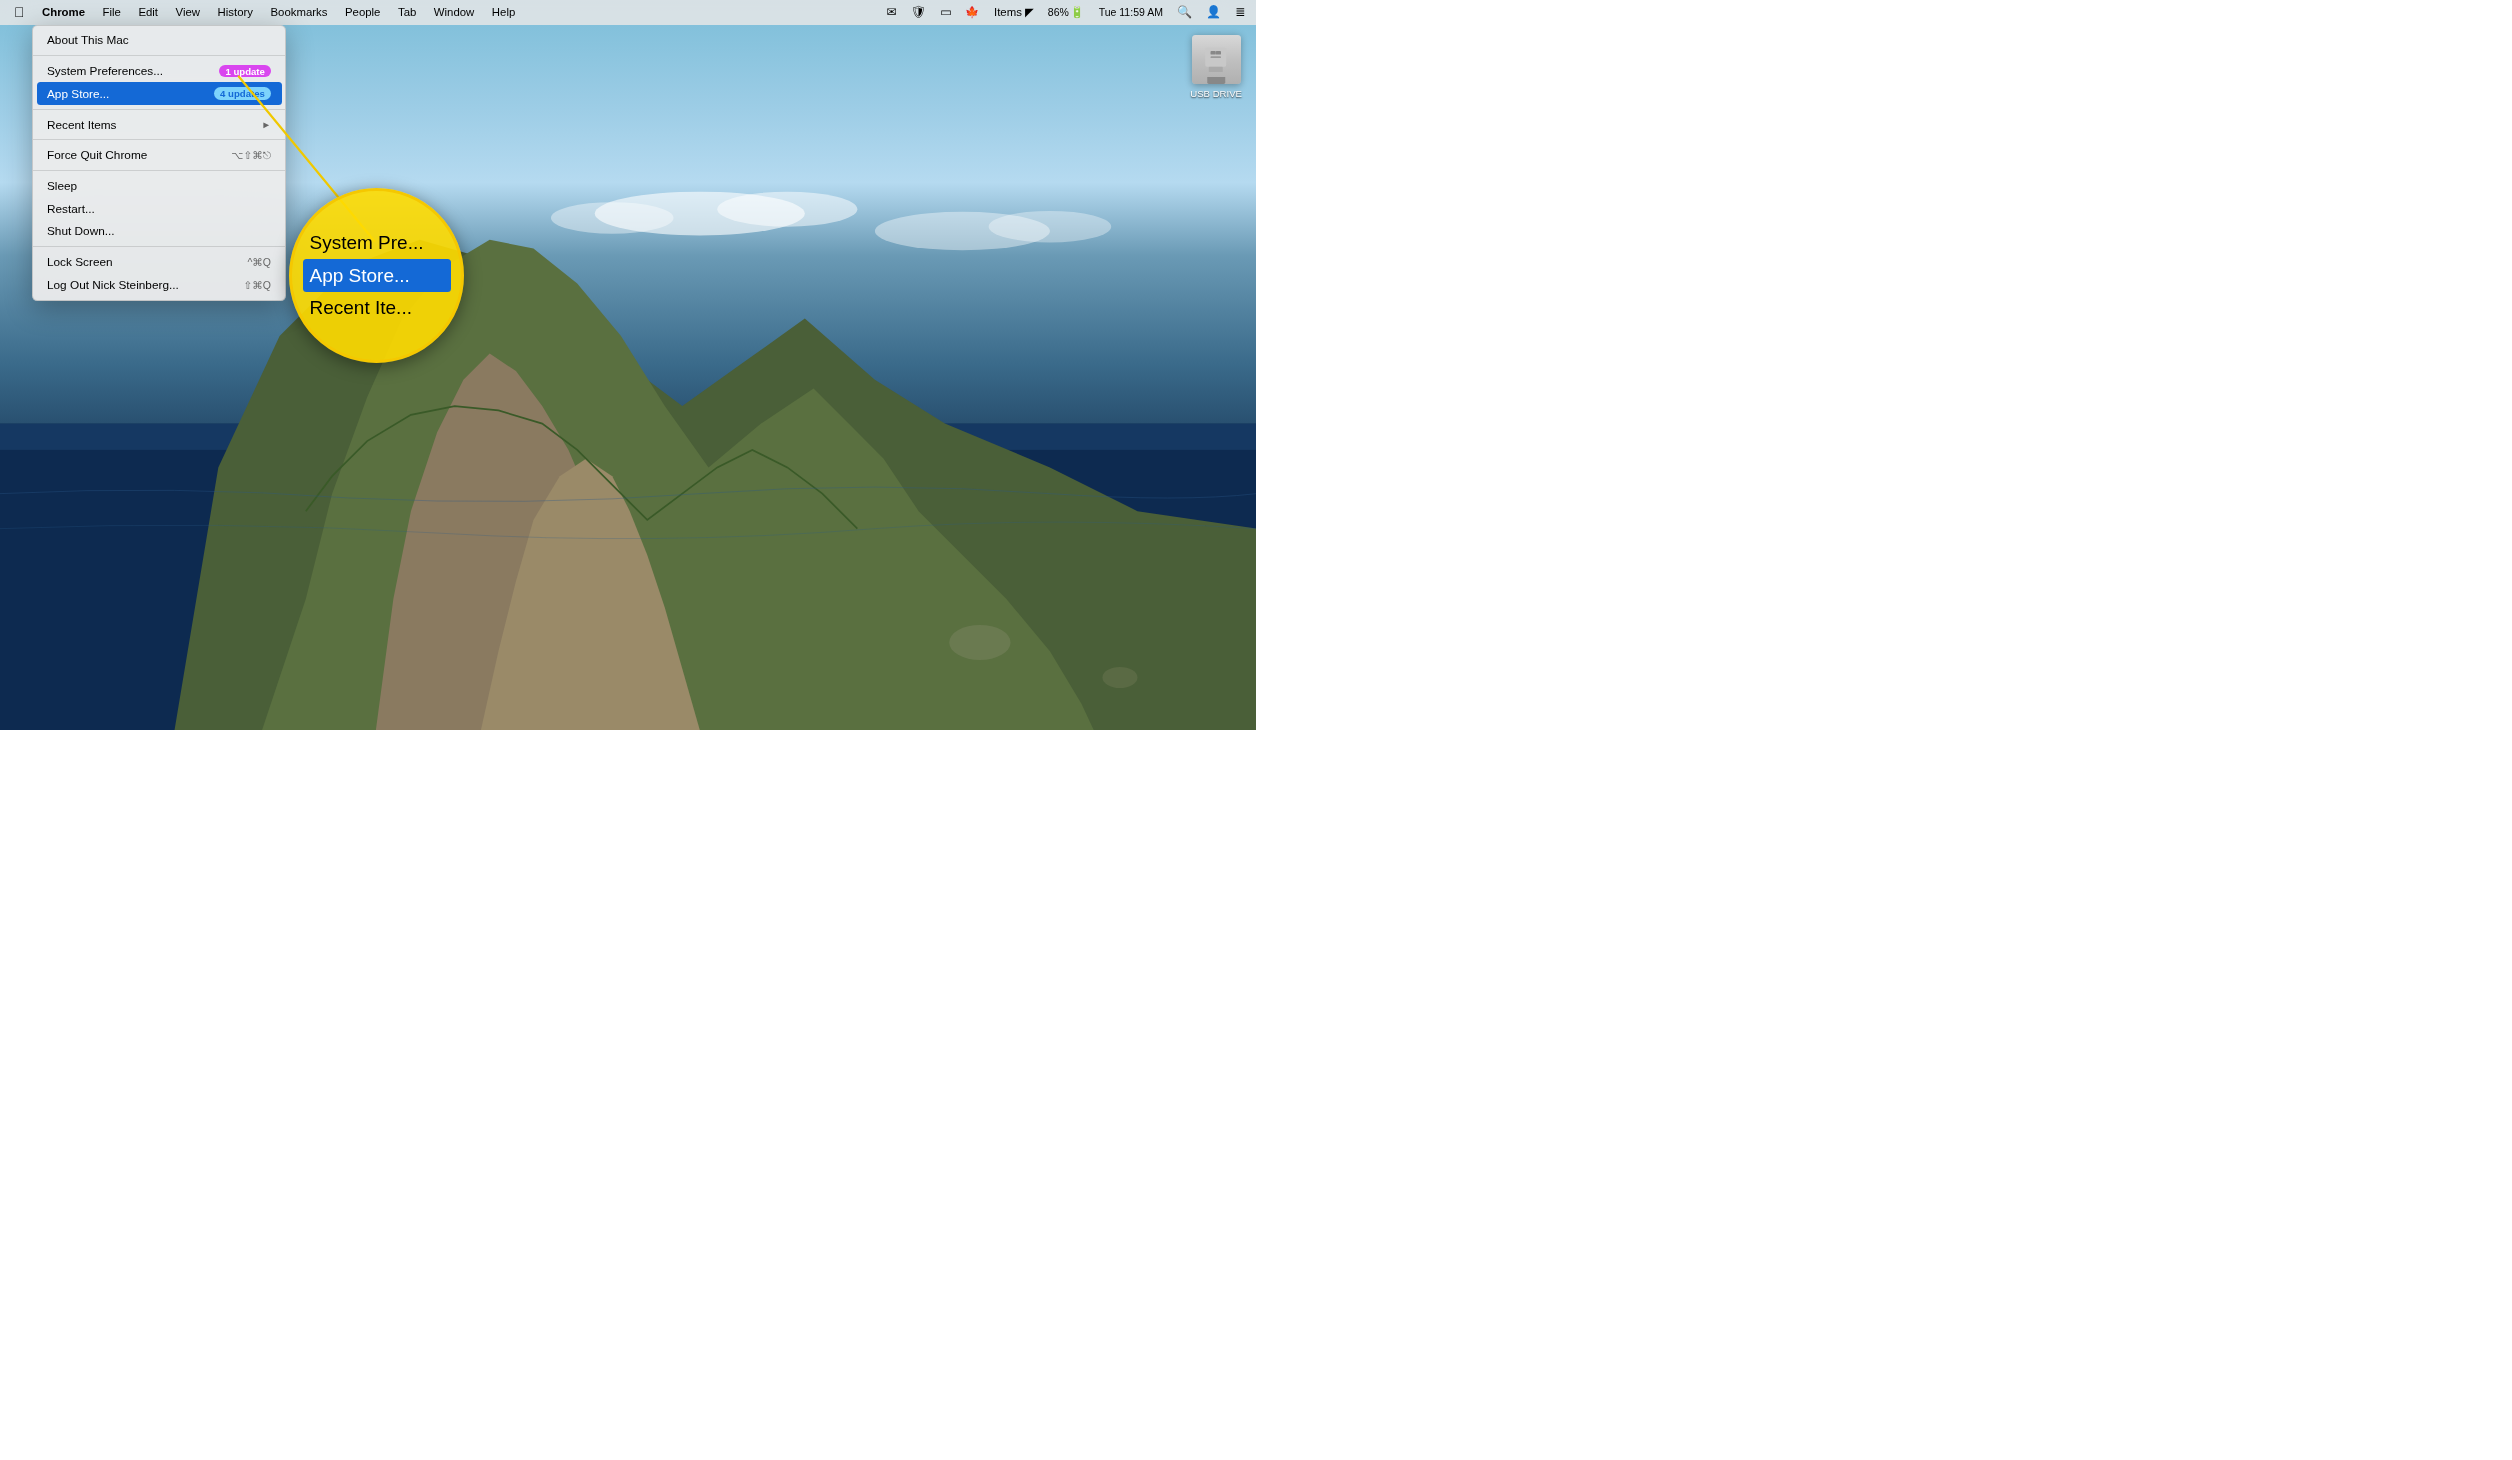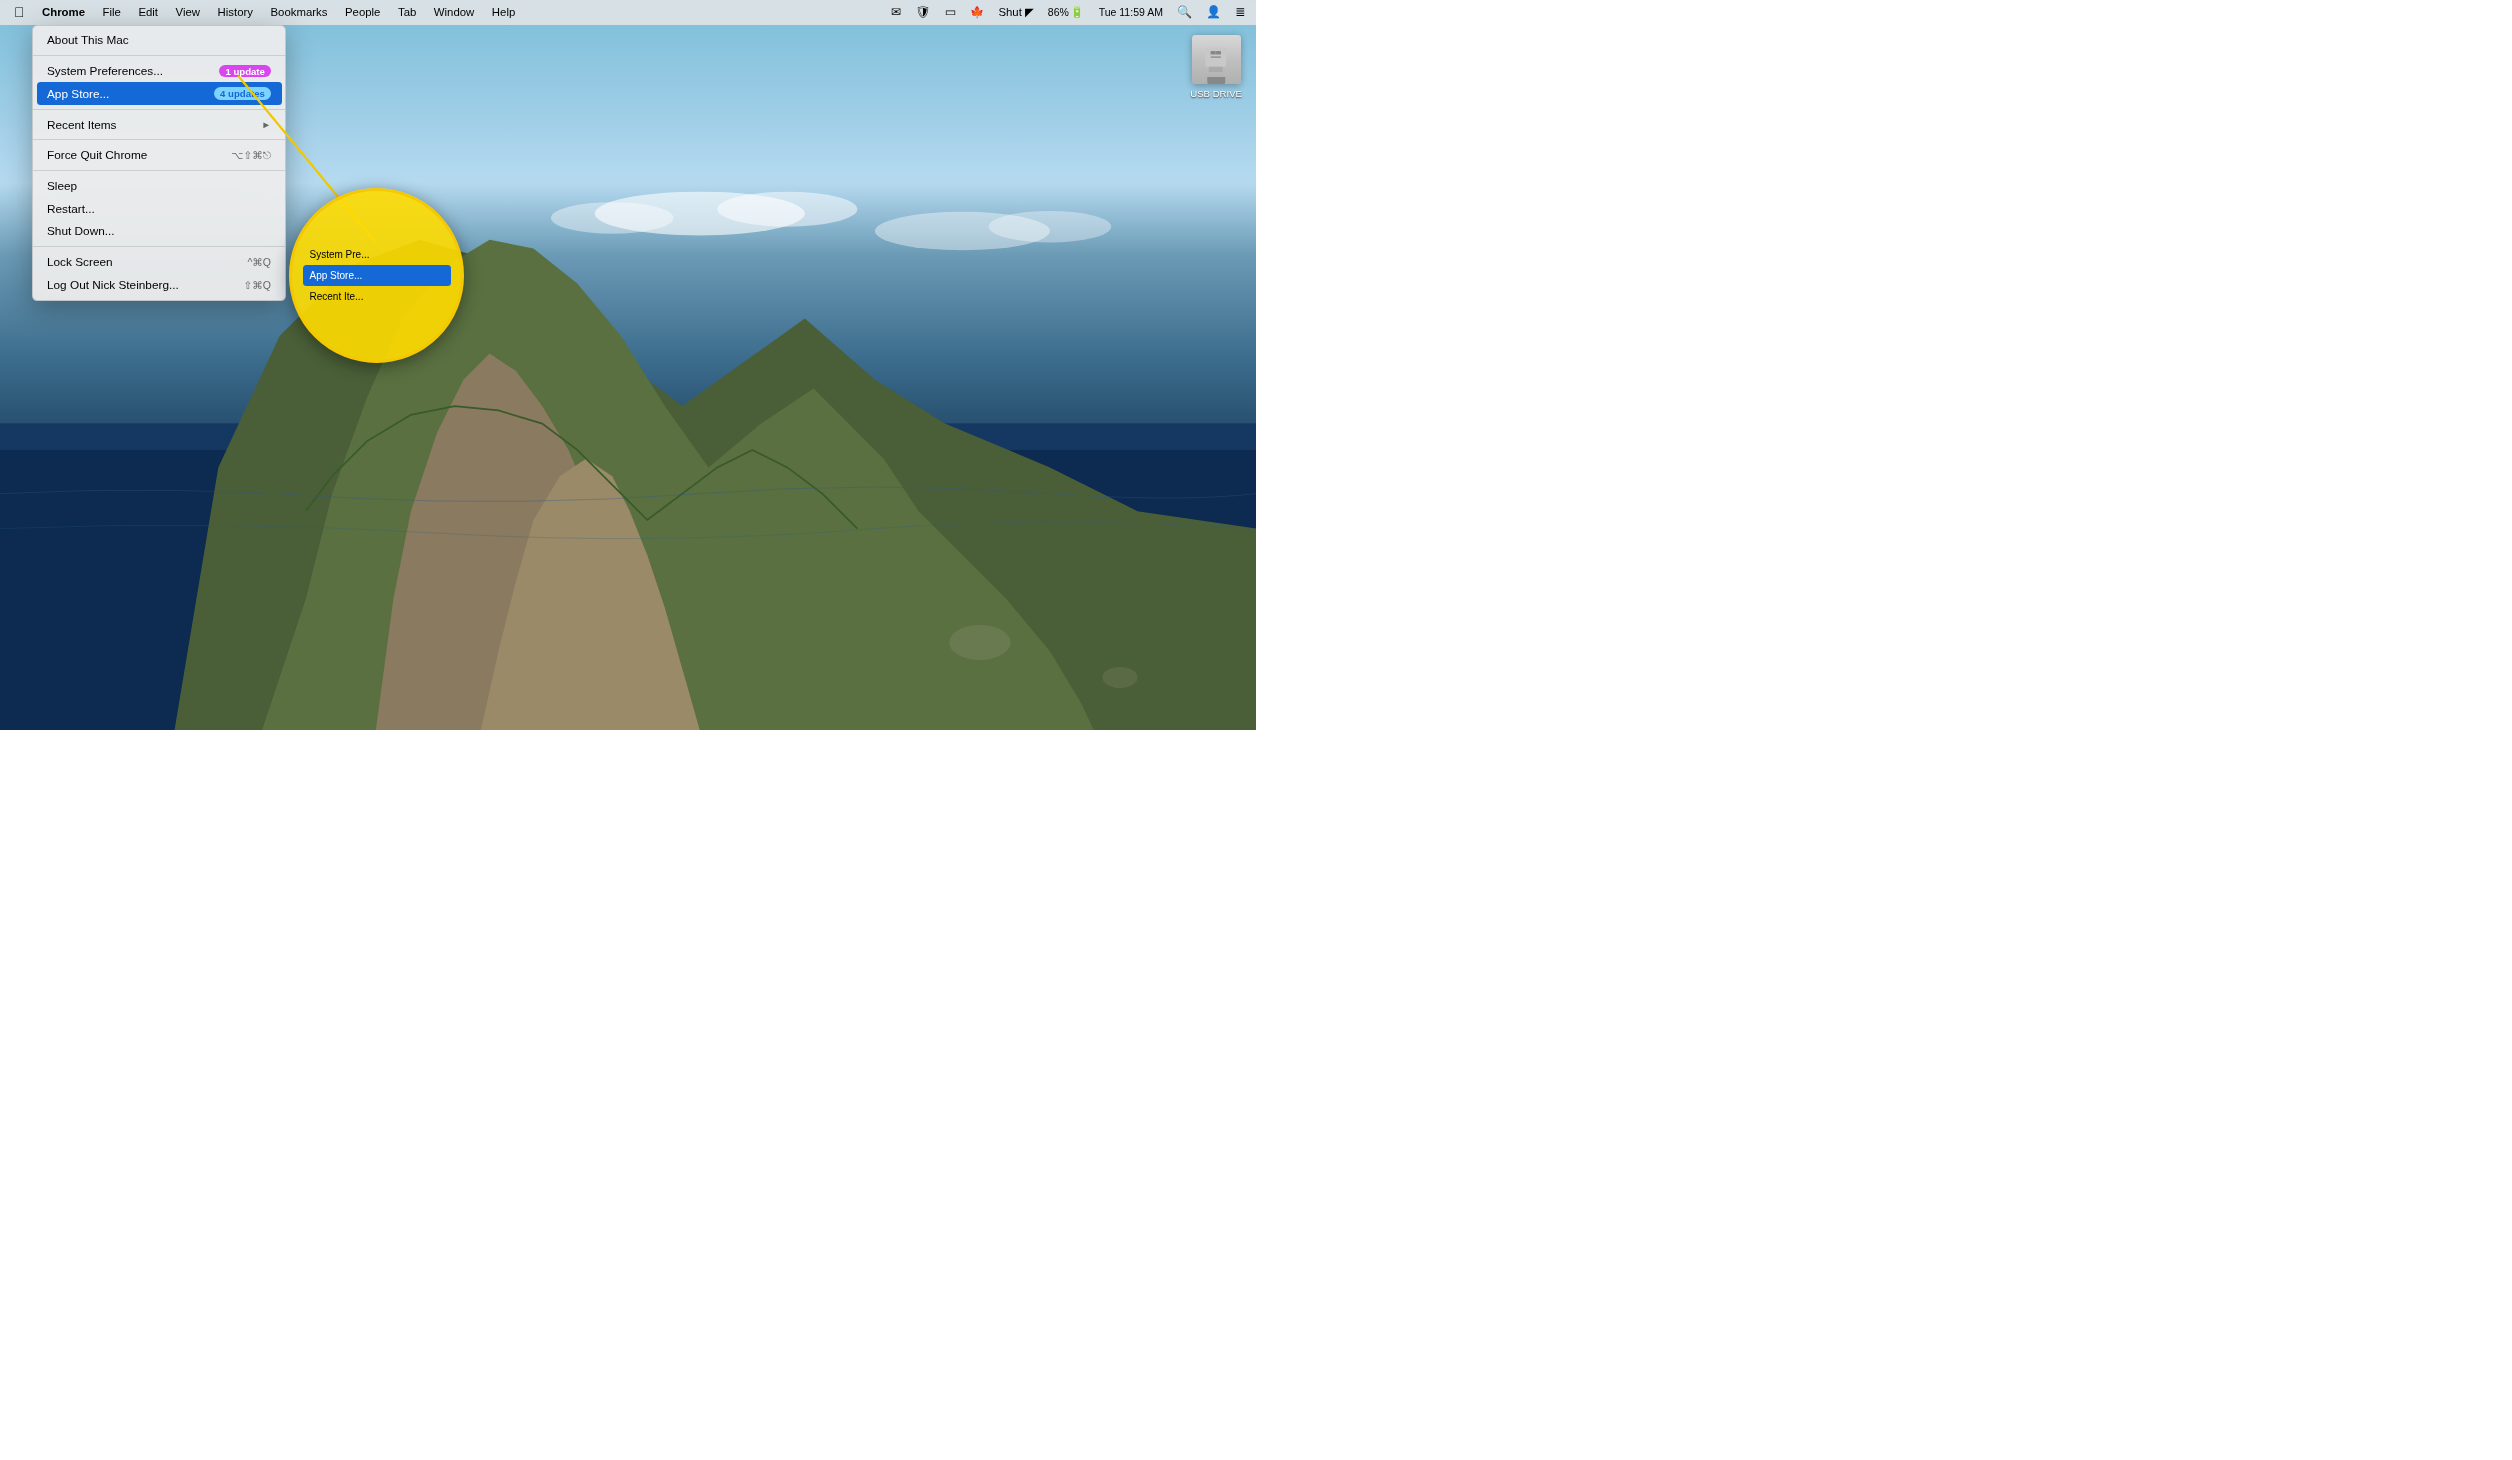--- a/index.html
+++ b/index.html
@@ -203,21 +203,21 @@
     }
 
     .zoom-content {
       width: 100%;
       text-align: left;
       padding: 0 10.5px;
     }
 
     .zoom-item {
       padding: 5.2px 7px;
-      font-size: 10px;
+      font-size: 19px;
       color: #000;
       border-radius: 3.5px;
     }
 
     .zoom-item.highlighted {
       background: #1469d6;
       color: white;
       border-radius: 3.5px;
     }
 
@@ -283,21 +283,21 @@
     <div class="menubar-right-item">
       <span style="font-size:12.2px;">🛡</span>
     </div>
     <div class="menubar-right-item">
       <span style="font-size:12.2px;">▭</span>
     </div>
     <div class="menubar-right-item">
       <span style="font-size:11.4px;">🍁</span>
     </div>
     <div class="menubar-right-item">
-      <span style="font-size:11.4px;">Shut ◤</span>
+      <span style="font-size:11.4px;">Items ◤</span>
     </div>
     <div class="menubar-right-item">
       <span style="font-size:10.5px;">86%</span>
       <span style="font-size:11.4px;">🔋</span>
     </div>
     <div class="menubar-right-item" style="font-size:10.5px;">Tue 11:59 AM</div>
     <div class="menubar-right-item">
       <span style="font-size:12.2px;">🔍</span>
     </div>
     <div class="menubar-right-item">

